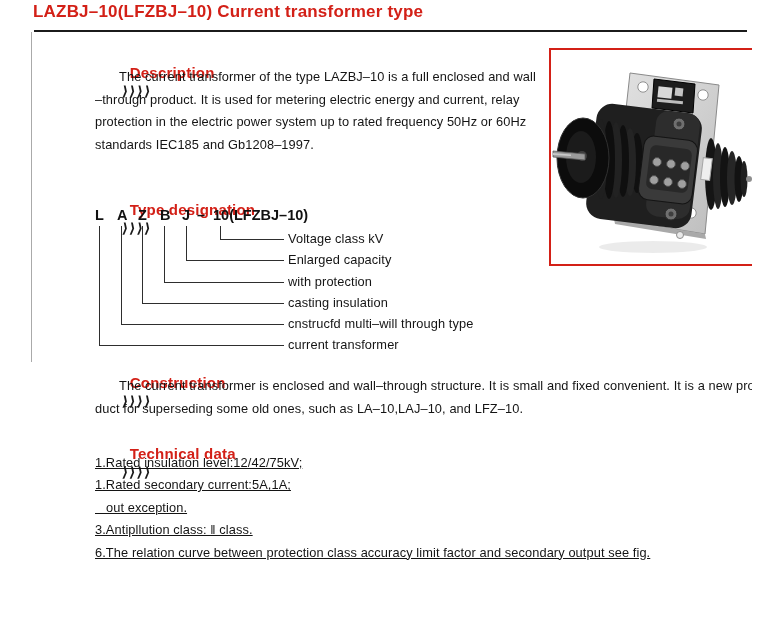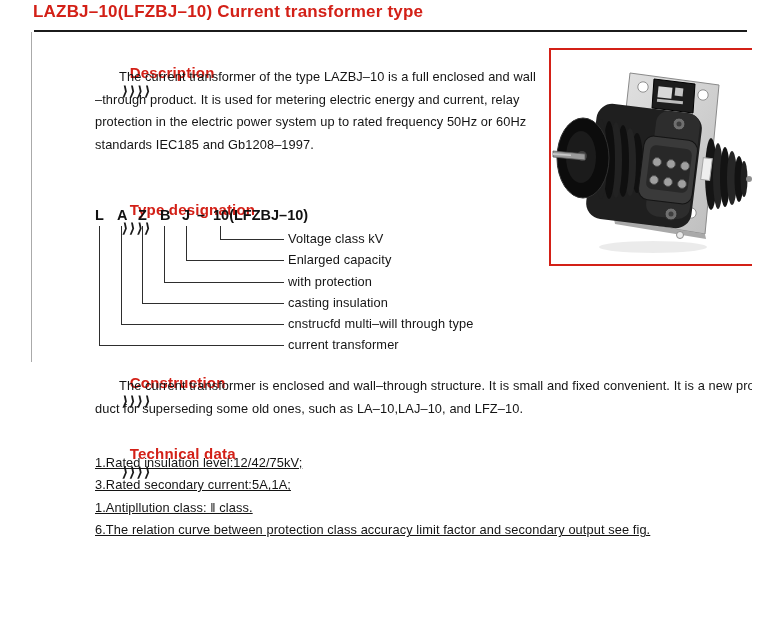--- a/index.html
+++ b/index.html
@@ -181,18 +181,19 @@
       <div>The current transformer is enclosed and wall–through structure. It is small and fixed convenient. It is a new pro–</div>
       <div>duct for superseding some old ones, such as LA–10,LAJ–10, and LFZ–10.</div>
     </div>
 
   <div class="heading" style="top:427px">
     <span class="h-red">Technical data</span>
     <span class="h-arrows">⟩⟩⟩⟩</span>
   </div>
   <div class="lines tech-lines" id="tech-lines">
       <div>1.Rated insulation level:12/42/75kV;</div>
-      <div>3.Rated secondary current:5A,1A;</div>
-      <div>1.Antipllution class: ‖ class.</div>
+      <div>1.Rated secondary current:5A,1A;</div>
+      <div>   out exception.</div>
+      <div>3.Antipllution class: ‖ class.</div>
       <div>6.The relation curve between protection class accuracy limit factor and secondary output see fig.</div>
     </div>
 
 </div>
 
 </body></html>

